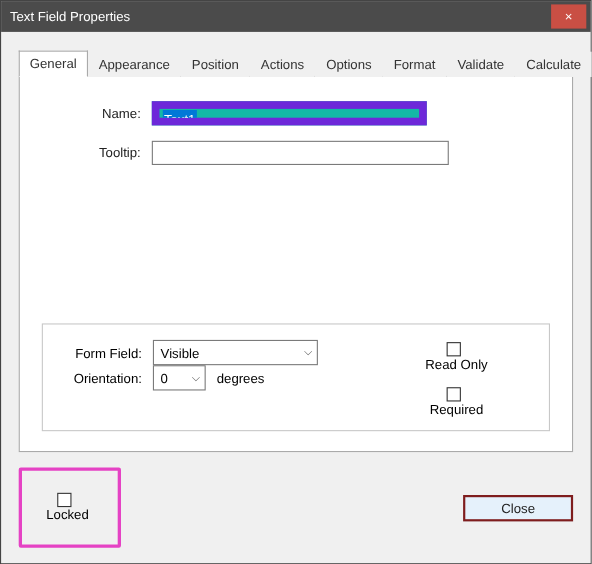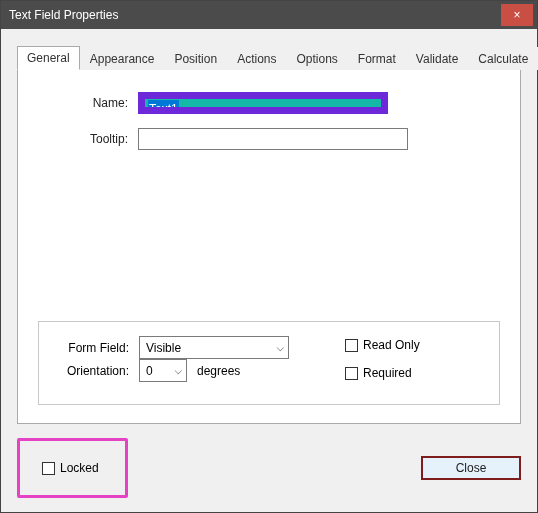--- a/index.html
+++ b/index.html
@@ -66,22 +66,22 @@
   .cp-label { width: 86px; text-align: right; padding-right: 10px; }
   .select {
     height: 23px; border: 1px solid #7a7a7a; background: #fff;
     display: flex; align-items: center; justify-content: space-between;
     padding: 0 4px 0 6px; cursor: pointer;
   }
   .select-wide { width: 150px; }
   .select-narrow { width: 48px; }
   .chev { font-size: 10px; color: #555; }
   .cp-unit { margin-left: 10px; }
-  .chk { display: flex; align-items: center; margin-bottom: 14px; cursor: pointer; }
-  .chk:last-child { margin-bottom: 12px; }
+  .chk { display: flex; align-items: center; margin-bottom: 14px; cursor: pointer; flex-direction: column; }
+  .chk:last-child { margin-bottom: 0; }
   .chk-box {
     width: 13px; height: 13px; border: 1px solid #333; background: #fff;
     margin-right: 5px;
   }
   .bottom-row {
     display: flex; align-items: center; justify-content: space-between;
     padding-top: 14px;
   }
   .locked-wrap {
     border: 3px solid #e542c4; padding: 4px 10px 4px 6px; display: inline-flex;

